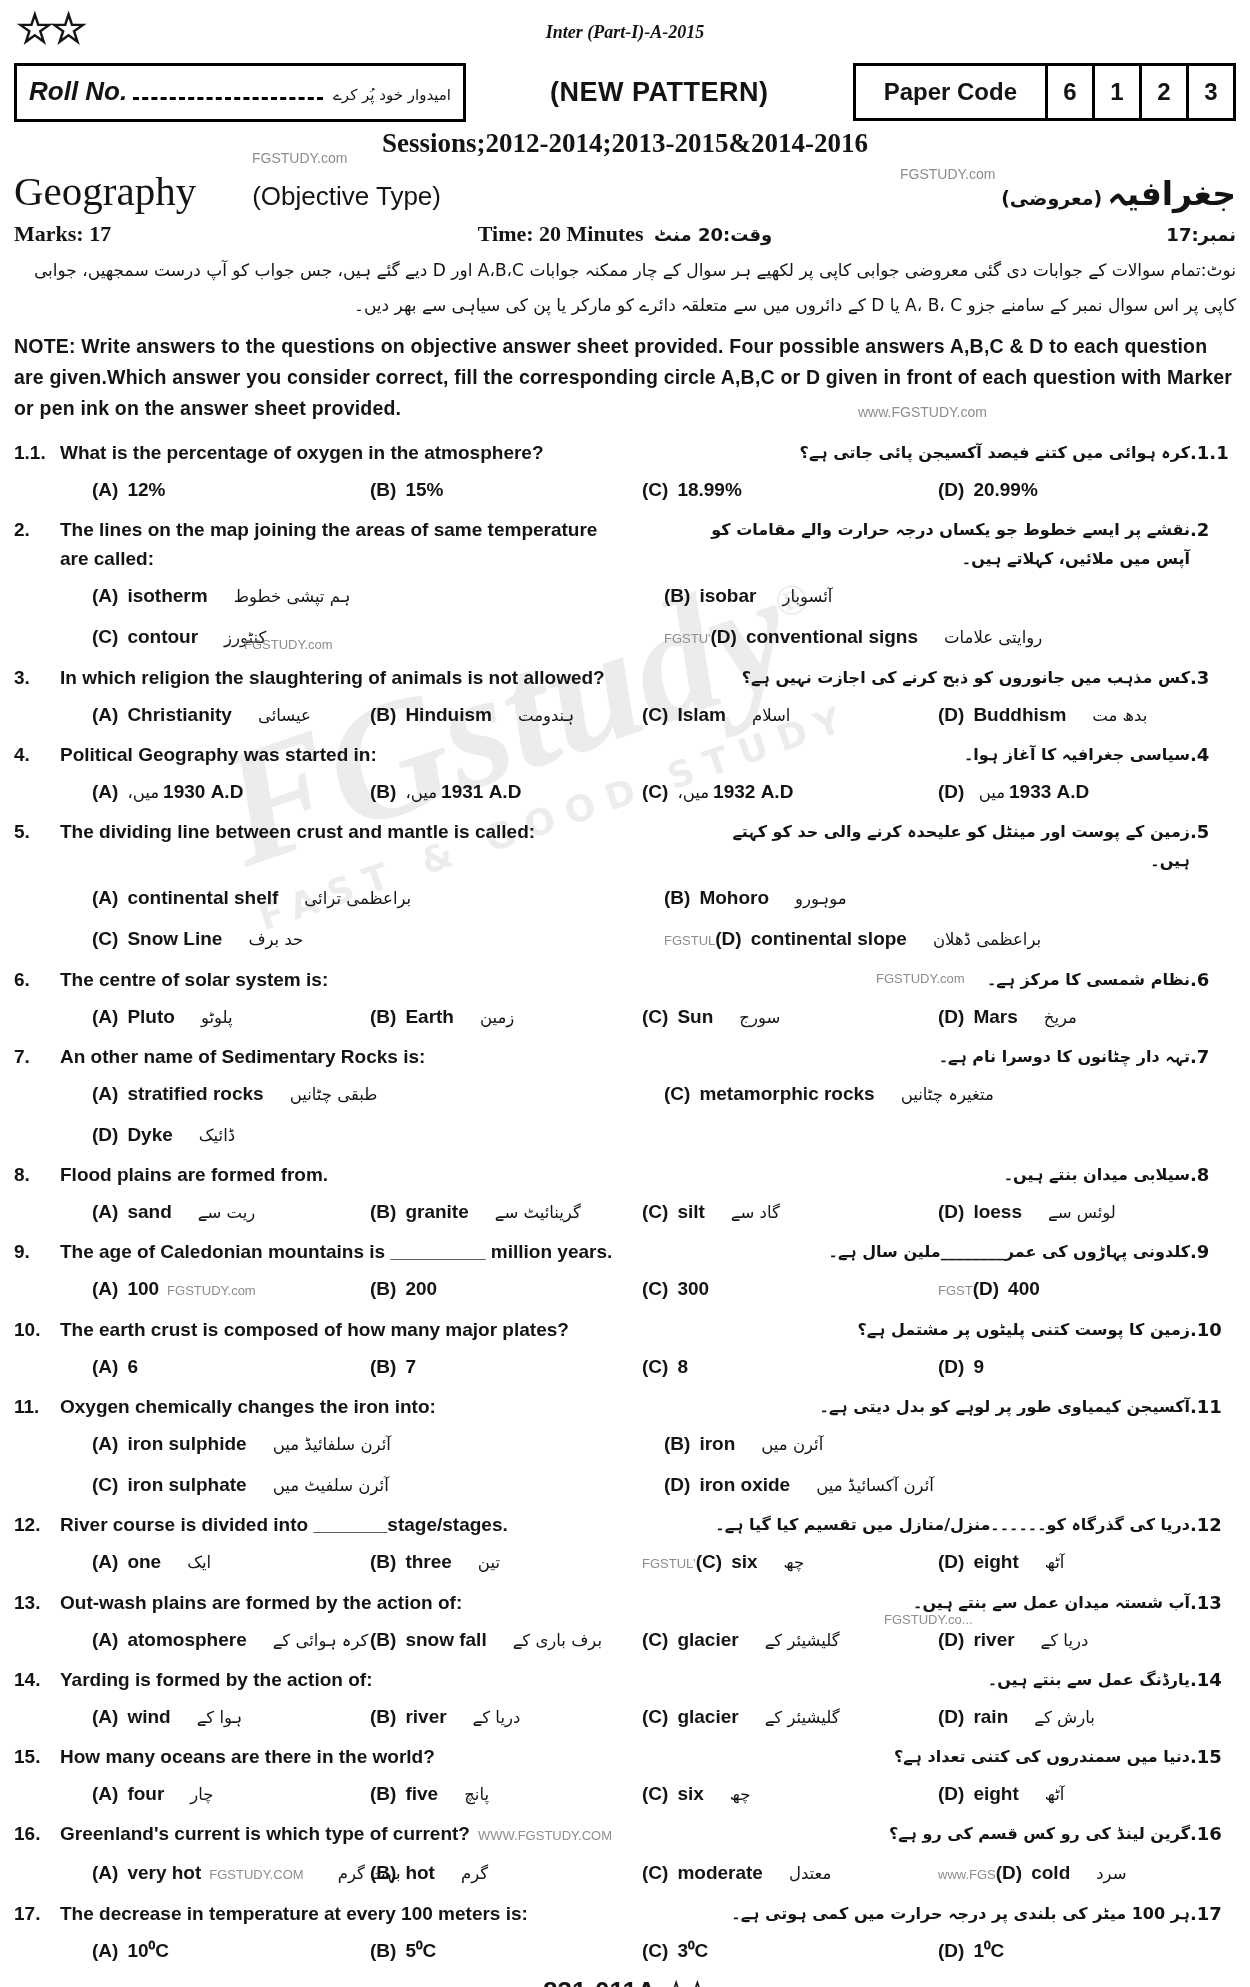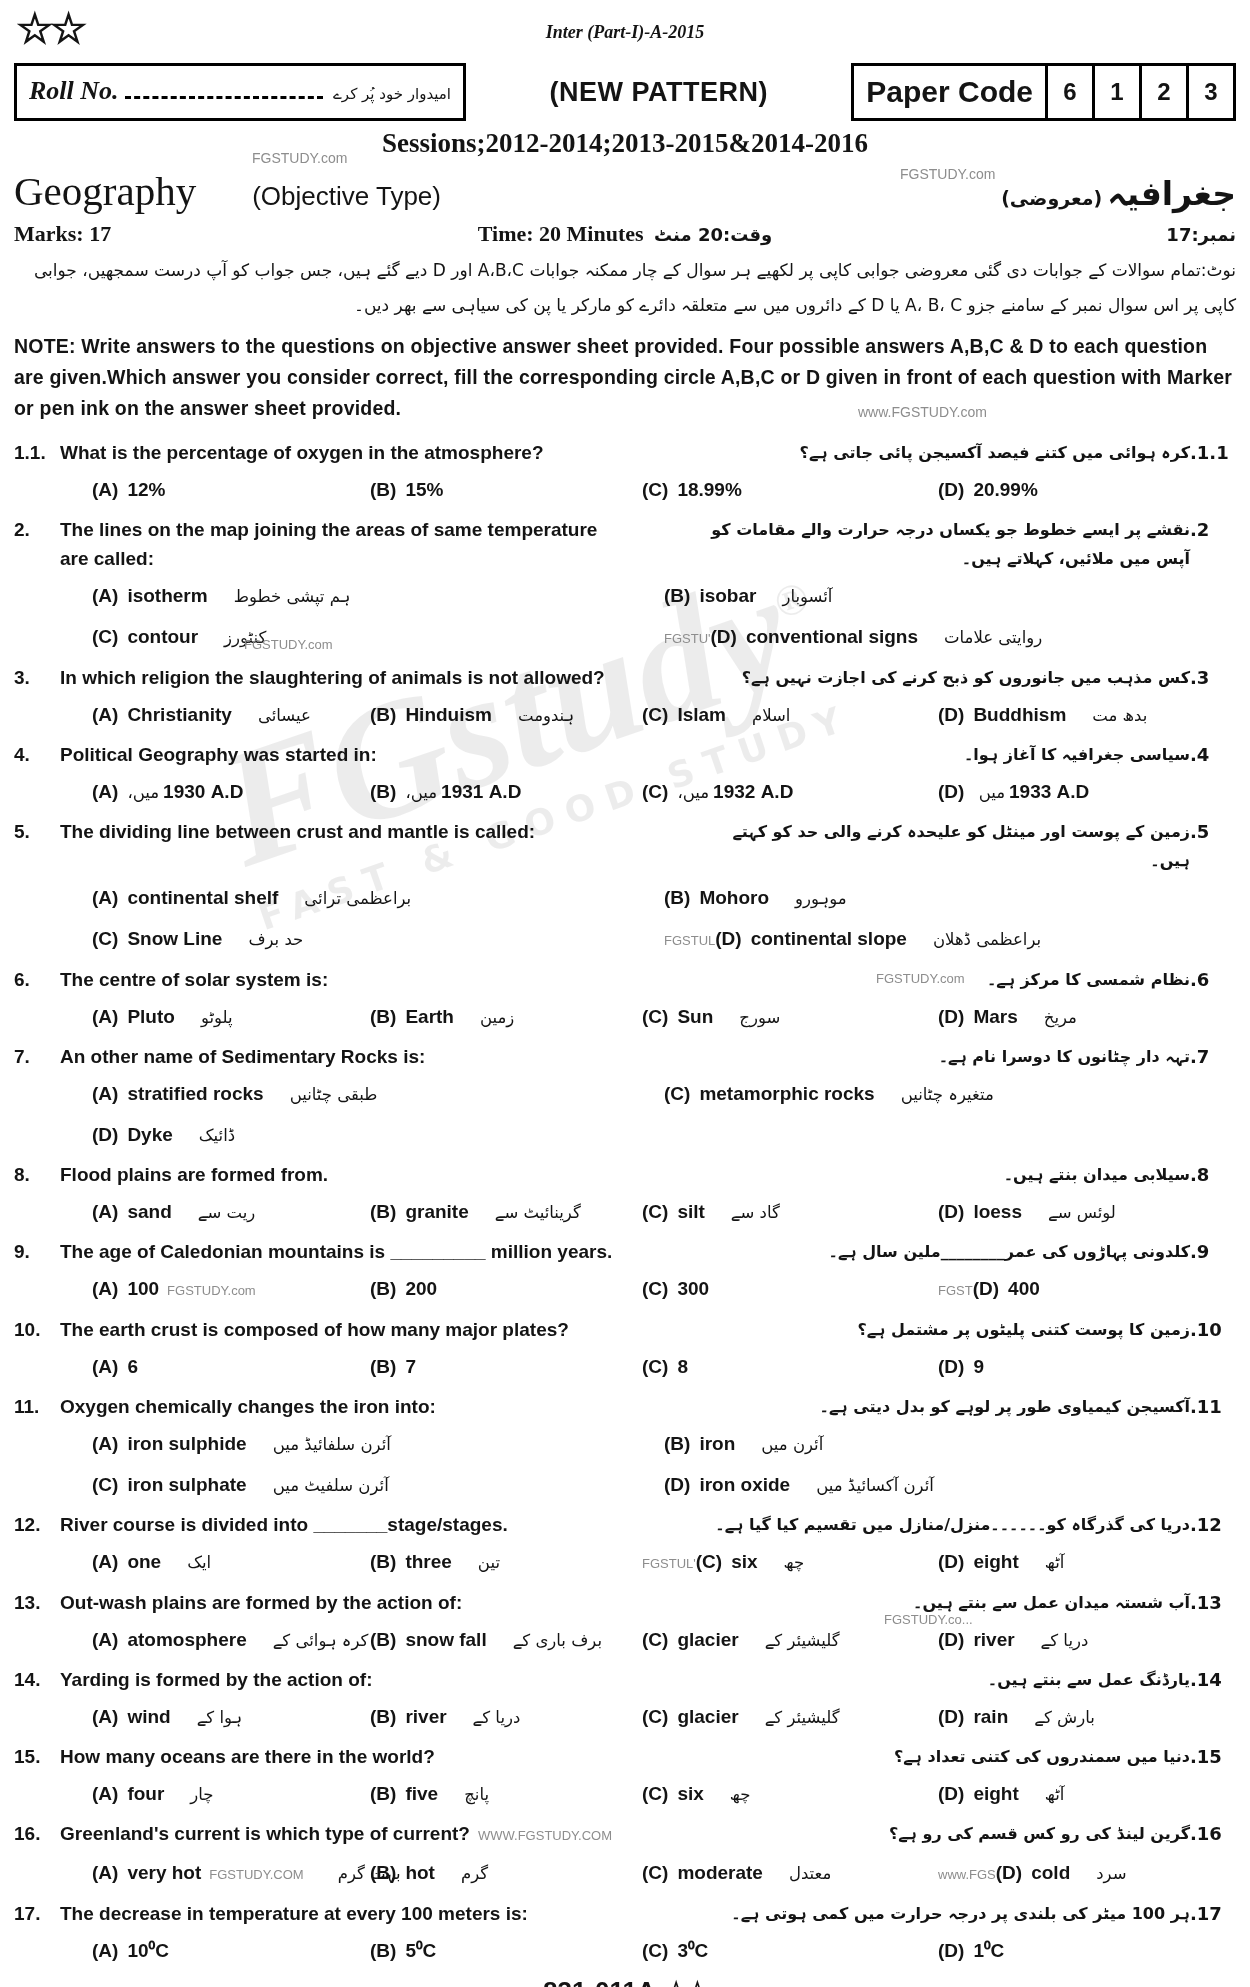--- a/index.html
+++ b/index.html
@@ -10,26 +10,26 @@
   .ur { font-family:"DejaVu Sans", sans-serif; }
   .page { position:relative; padding:10px 14px 0 14px; z-index:1; }
 
   
   .hdr-row1 { position:relative; height:48px; }
   .stars { position:absolute; left:2px; top:-6px; font-size:42px; font-weight:bold; letter-spacing:-4px; }
   .exam-ref { position:absolute; left:0; right:0; top:12px; text-align:center;
     font-family:"Liberation Serif", serif; font-style:italic; font-weight:bold; font-size:18px; }
   .hdr-row2 { display:flex; align-items:center; margin-top:2px; height:64px; }
   .roll-box { display:flex; align-items:baseline; border:3px solid #000; width:452px; padding:10px 12px 12px 12px; box-sizing:border-box; }
-  .roll-label { font-family:Liberation Serif, serif; font-style:italic; font-weight:bold; font-size:26px; white-space:nowrap; }
+  .roll-label { font-family:Liberation Sans, sans-serif; font-style:italic; font-weight:bold; font-size:26px; white-space:nowrap; }
   .roll-line { flex:1; border-bottom:3px dashed #000; margin:0 10px 4px 6px; height:14px; }
   .roll-ur { font-size:15px; white-space:nowrap; }
   .pattern { flex:1; text-align:center; font-weight:bold; font-size:27px; letter-spacing:0.5px; }
   .paper-code { display:flex; align-items:stretch; border:3px solid #000; height:52px; box-sizing:content-box; }
-  .pc-label { display:flex; align-items:center; padding:0 12px; font-weight:bold; font-size:30px; border-right:3px solid #000; }
+  .pc-label { display:flex; align-items:center; padding:0 28px; font-weight:bold; font-size:24px; border-right:3px solid #000; }
   .pc-cells { display:flex; }
   .pc-cell { width:44px; display:flex; align-items:center; justify-content:center;
     font-weight:bold; font-size:24px; border-right:3px solid #000; }
   .pc-cell:last-child { border-right:none; }
   .sessions { text-align:center; font-family:"Liberation Serif", serif; font-weight:bold; font-size:27px; margin-top:4px; }
   .hdr-row4 { display:flex; align-items:baseline; margin-top:8px; }
   .subject { font-family:"Liberation Serif", serif; font-weight:normal; font-size:41px; }
   .subject-type { font-size:26px; margin-left:56px; }
   .subject-ur-wrap { flex:1; text-align:right; }
   .subject-ur-main { font-size:33px; font-weight:bold; }

